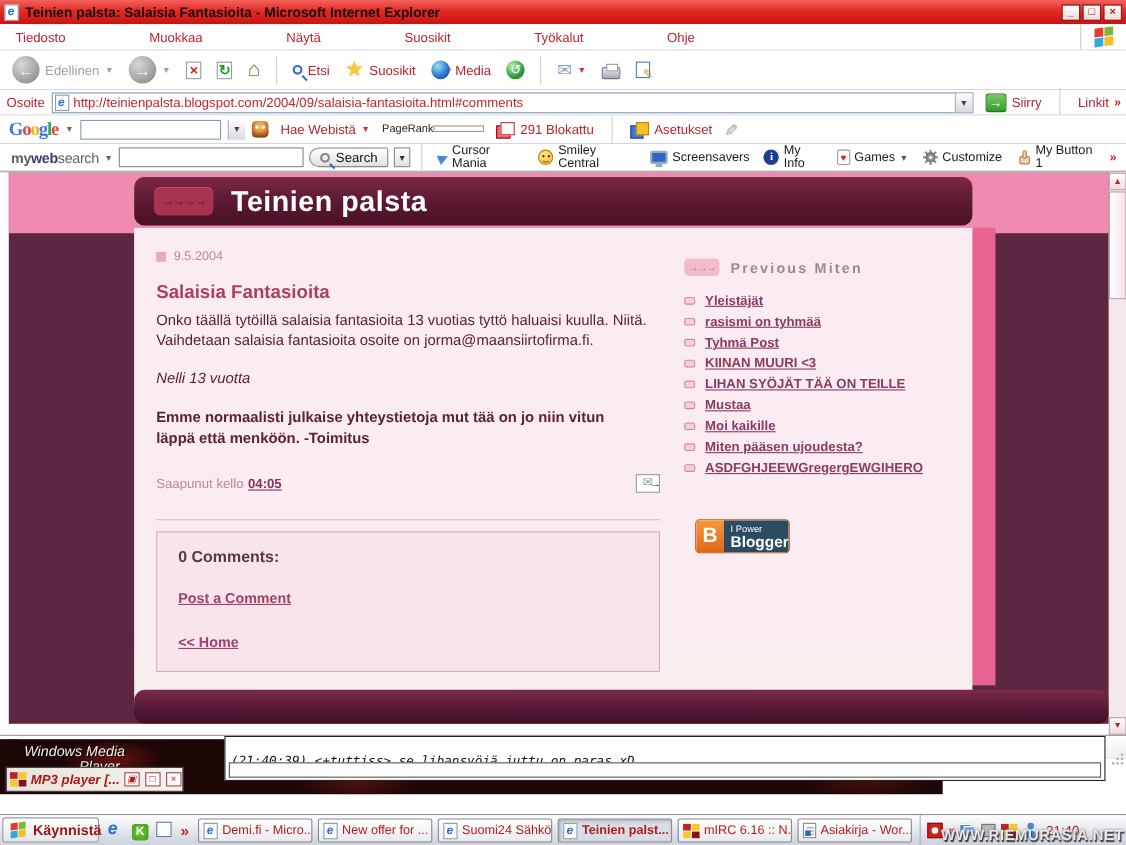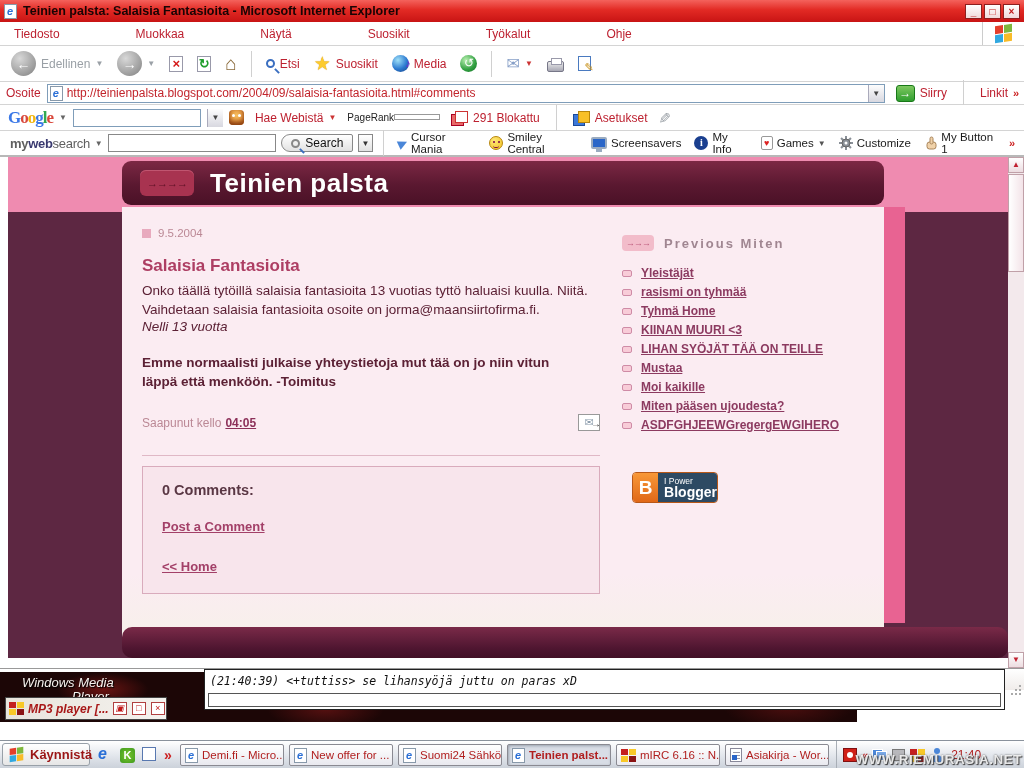--- a/index.html
+++ b/index.html
@@ -134,21 +134,21 @@
 
   .card { position:absolute; left:114px; top:50px; width:783px; height:416px; background:#e86392; }
   .card-inner { width:762px; height:447px; border-radius:0 0 0 16px; position:relative;
     background:linear-gradient(180deg,#fbecf2 0%,#fbecf2 82%,#f7f0ea 97%); }
 
   .maincol { position:absolute; left:20px; top:20px; width:458px; color:#5c2135; font-size:13.5px; }
   .postdate { display:flex; align-items:center; gap:7px; color:#bb8895; font-size:11.5px; }
   .postdate .sq { width:9px; height:9px; background:#e8aabe; }
   .posttitle { color:#ad3e63; font-size:17px; font-weight:bold; margin-top:17px; }
   .postbody { margin-top:5px; line-height:19px; }
-  .postsig { font-style:italic; }
+  .postsig { margin-top:17px; font-style:italic; }
   .postnote { margin-top:19px; font-weight:bold; line-height:19px; width:445px; }
   .postfoot { margin-top:23px; display:flex; align-items:center; color:#bb8895; font-size:12px; }
   .postfoot a { color:#8c3059; font-weight:bold; margin-left:4px; }
   .mailfw { margin-left:auto; width:22px; height:17px; background:#fff; border:1px solid #999; position:relative;
     text-align:center; line-height:15px; color:#8899aa; font-size:11px; }
   .mailfw::after { content:"→"; position:absolute; right:-2px; top:1px; color:#333; font-size:10px; font-weight:bold; }
   .mainhr { margin-top:24px; border:none; border-top:1px solid #e0b8c6; }
   .commentsbox { margin-top:10px; height:128px; border:1px solid #d9abbc; background:#f8e5ec; padding:15px 19px; }
   .chead { color:#5a3744; font-size:14.5px; font-weight:bold; }
   .clink { display:inline-block; color:#a34068; font-weight:bold; font-size:13px; text-decoration:underline; }
@@ -203,21 +203,21 @@
   .mp3win { position:absolute; left:5px; top:25px; width:162px; height:23px; border:1px solid #444;
     background:linear-gradient(90deg,#e8e4dc,#f4f2ee); display:flex; align-items:center; padding:0 3px; gap:4px; }
   .mircicon { width:15px; height:13px; display:grid; grid-template-columns:7px 7px; grid-template-rows:6px 6px;
     gap:1px; flex:none; }
   .mircicon i:nth-child(1){background:#c42020;} .mircicon i:nth-child(2){background:#f8c828;}
   .mircicon i:nth-child(3){background:#f8c828;} .mircicon i:nth-child(4){background:#8a1414;}
   .mp3title { color:#a81818; font-weight:bold; font-size:12px; white-space:nowrap; }
   .mp3btn { width:14px; height:13px; background:#fff; border:1px solid #b04040; color:#c01818; font-size:9px;
     line-height:11px; text-align:center; margin-left:1px; flex:none; }
   .mircpanel { position:absolute; left:204px; top:-3px; width:801px; height:41px; background:#fff; border:1px solid #222; }
-  .mircline { font-family:"DejaVu Sans Mono",monospace; font-size:11.5px; color:#111; padding:4px 5px; white-space:nowrap; }
+  .mircline { font-family:"DejaVu Sans Mono",monospace; font-size:11.5px; color:#111; padding:14px 5px; white-space:nowrap; }
   .mircinput { position:absolute; left:3px; right:3px; bottom:2px; height:14px; border:1px solid #555; background:#fff; }
 
   
   #taskbar { position:absolute; left:0; top:740px; width:1024px; height:28px; border-top:1px solid #8a929c;
     background:linear-gradient(180deg,#ffffff 0%,#e2e6ec 55%,#ccd2da 100%); }
   .startbtn { position:absolute; left:2px; top:2px; width:88px; height:23px; border:1px solid #98a0a8; border-radius:3px;
     background:linear-gradient(#fff,#e6e6e6); display:flex; align-items:center; gap:5px; padding:0 5px; }
   .startbtn span { color:#9a1414; font-weight:bold; font-size:13px; }
   .startbtn .winflag { transform:skewY(-8deg) scale(.8); }
   .ql { position:absolute; top:4px; font-size:14px; }
@@ -473,21 +473,21 @@
             <div class="sbrow">
                 <span class="bl"></span>
                 <a href="#">Yleistäjät</a>
               </div>
             <div class="sbrow">
                 <span class="bl"></span>
                 <a href="#">rasismi on tyhmää</a>
               </div>
             <div class="sbrow">
                 <span class="bl"></span>
-                <a href="#">Tyhmä Home</a>
+                <a href="#">Tyhmä Post</a>
               </div>
             <div class="sbrow">
                 <span class="bl"></span>
                 <a href="#">KIINAN MUURI &lt;3</a>
               </div>
             <div class="sbrow">
                 <span class="bl"></span>
                 <a href="#">LIHAN SYÖJÄT TÄÄ ON TEILLE</a>
               </div>
             <div class="sbrow">

